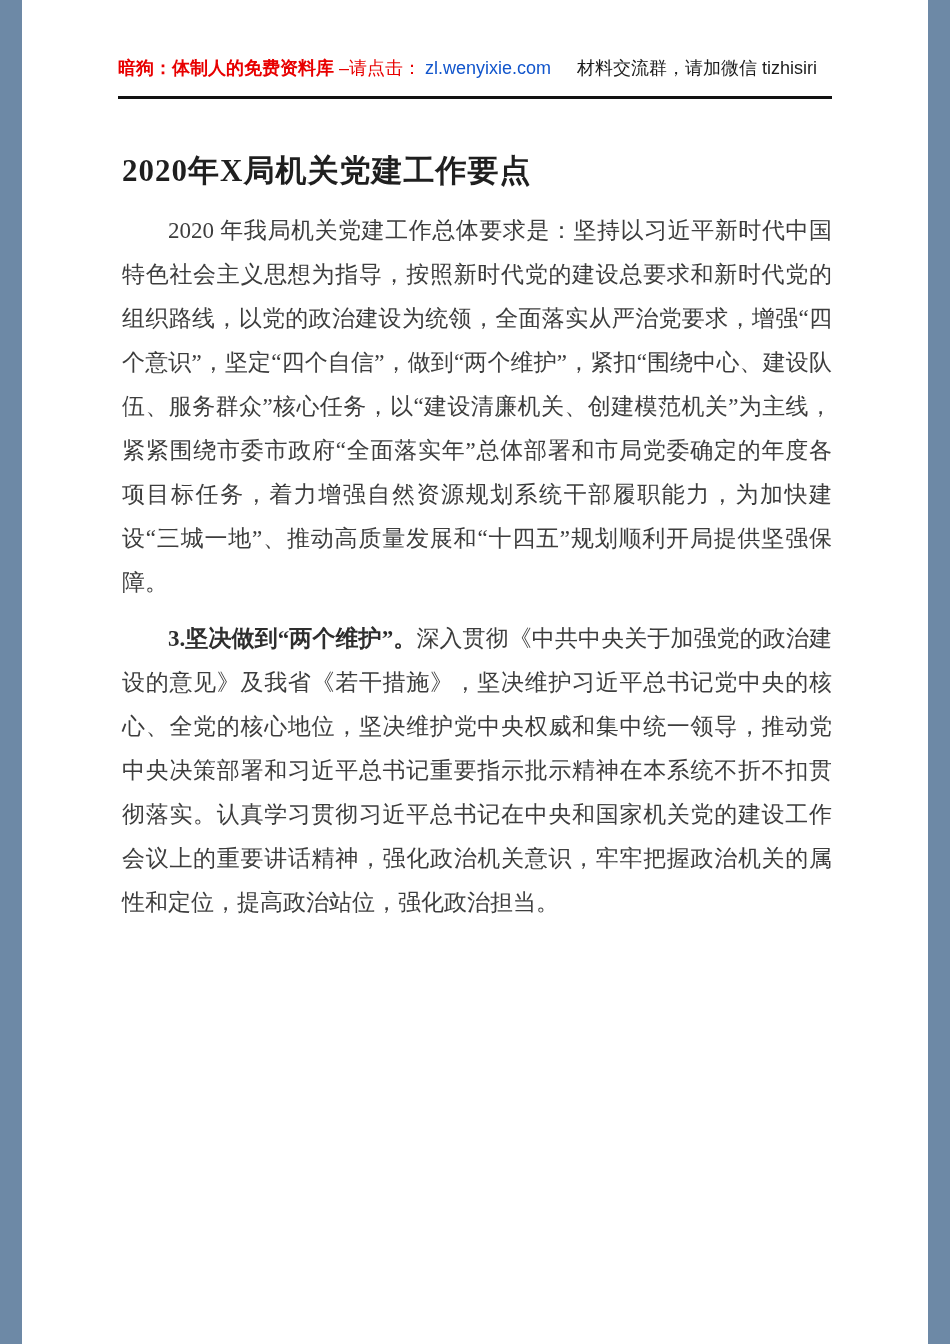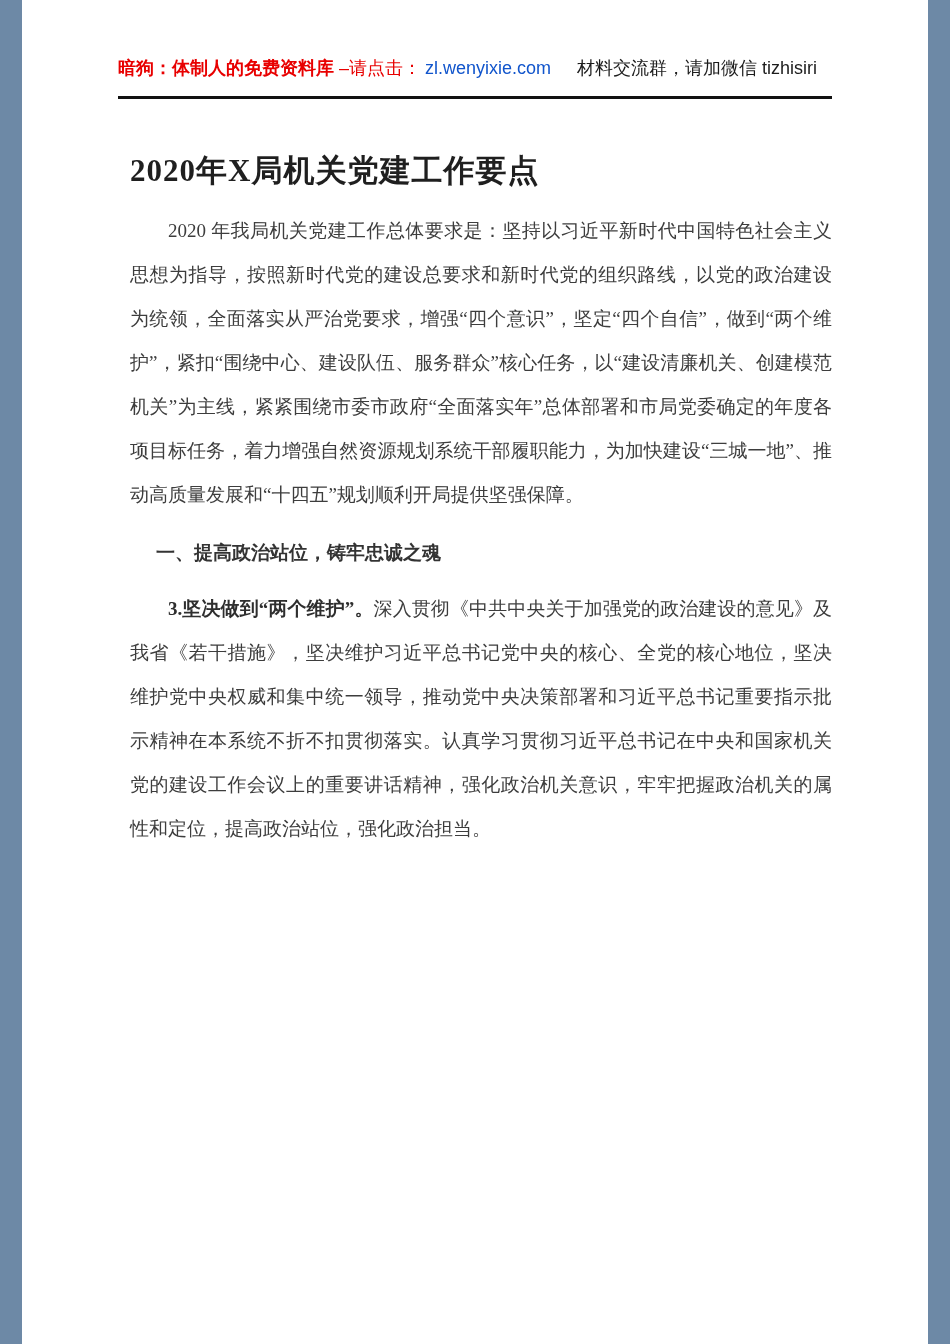--- a/index.html
+++ b/index.html
@@ -33,30 +33,30 @@
   .site-name{color:var(--site-name-red);font-weight:bold;}
   .click-prompt{color:var(--site-name-red);}
   .site-link{color:var(--link-blue);text-decoration:none;margin:0 4px;cursor:pointer;}
   .contact{color:#1c1c1c;margin-left:22px;}
   .header-rule{
     border:none;
     border-top:3px solid #111;
     margin:16px 0 0 0;
   }
   h1.doc-title{
-    margin:52px 0 0 12px;
+    margin:52px 0 0 4px;
     font-size:31px;
     font-weight:600;
     color:#1f1f1f;
     letter-spacing:1px;
     line-height:1.3;
   }
   .body-para{
-    margin:12px 0 0 12px;
-    font-size:19px;
+    margin:12px 0 0 4px;
+    font-size:23px;
     line-height:44px;
     color:#3d3d3d;
     text-align:justify;
     text-indent:2em;
   }
   .body-para.intro{margin-top:18px;}
   h2.section-heading{
     margin:14px 0 0 0;
     font-size:19px;
     line-height:44px;
@@ -78,19 +78,18 @@
     <div class="header-line">
       <span class="site-name">暗狗：体制人的免费资料库</span><span class="click-prompt"> –请点击：</span><a class="site-link">zl.wenyixie.com</a><span class="contact">材料交流群，请加微信 tizhisiri</span>
     </div>
 
     <hr class="header-rule">
 
     <h1 class="doc-title">2020年X局机关党建工作要点</h1>
 
     <p class="body-para intro">2020 年我局机关党建工作总体要求是：坚持以习近平新时代中国特色社会主义思想为指导，按照新时代党的建设总要求和新时代党的组织路线，以党的政治建设为统领，全面落实从严治党要求，增强“四个意识”，坚定“四个自信”，做到“两个维护”，紧扣“围绕中心、建设队伍、服务群众”核心任务，以“建设清廉机关、创建模范机关”为主线，紧紧围绕市委市政府“全面落实年”总体部署和市局党委确定的年度各项目标任务，着力增强自然资源规划系统干部履职能力，为加快建设“三城一地”、推动高质量发展和“十四五”规划顺利开局提供坚强保障。</p>
 
-    <h2 class="section-heading">一、提高政治站位，铸牢忠诚之魂</h2>
 
     <p class="body-para"><span class="item-lead">3.坚决做到“两个维护”。</span><span>深入贯彻《中共中央关于加强党的政治建设的意见》及我省《若干措施》，坚决维护习近平总书记党中央的核心、全党的核心地位，坚决维护党中央权威和集中统一领导，推动党中央决策部署和习近平总书记重要指示批示精神在本系统不折不扣贯彻落实。认真学习贯彻习近平总书记在中央和国家机关党的建设工作会议上的重要讲话精神，强化政治机关意识，牢牢把握政治机关的属性和定位，提高政治站位，强化政治担当。</span></p>
 
 
   </div>
 </div>
 
 </body></html>

